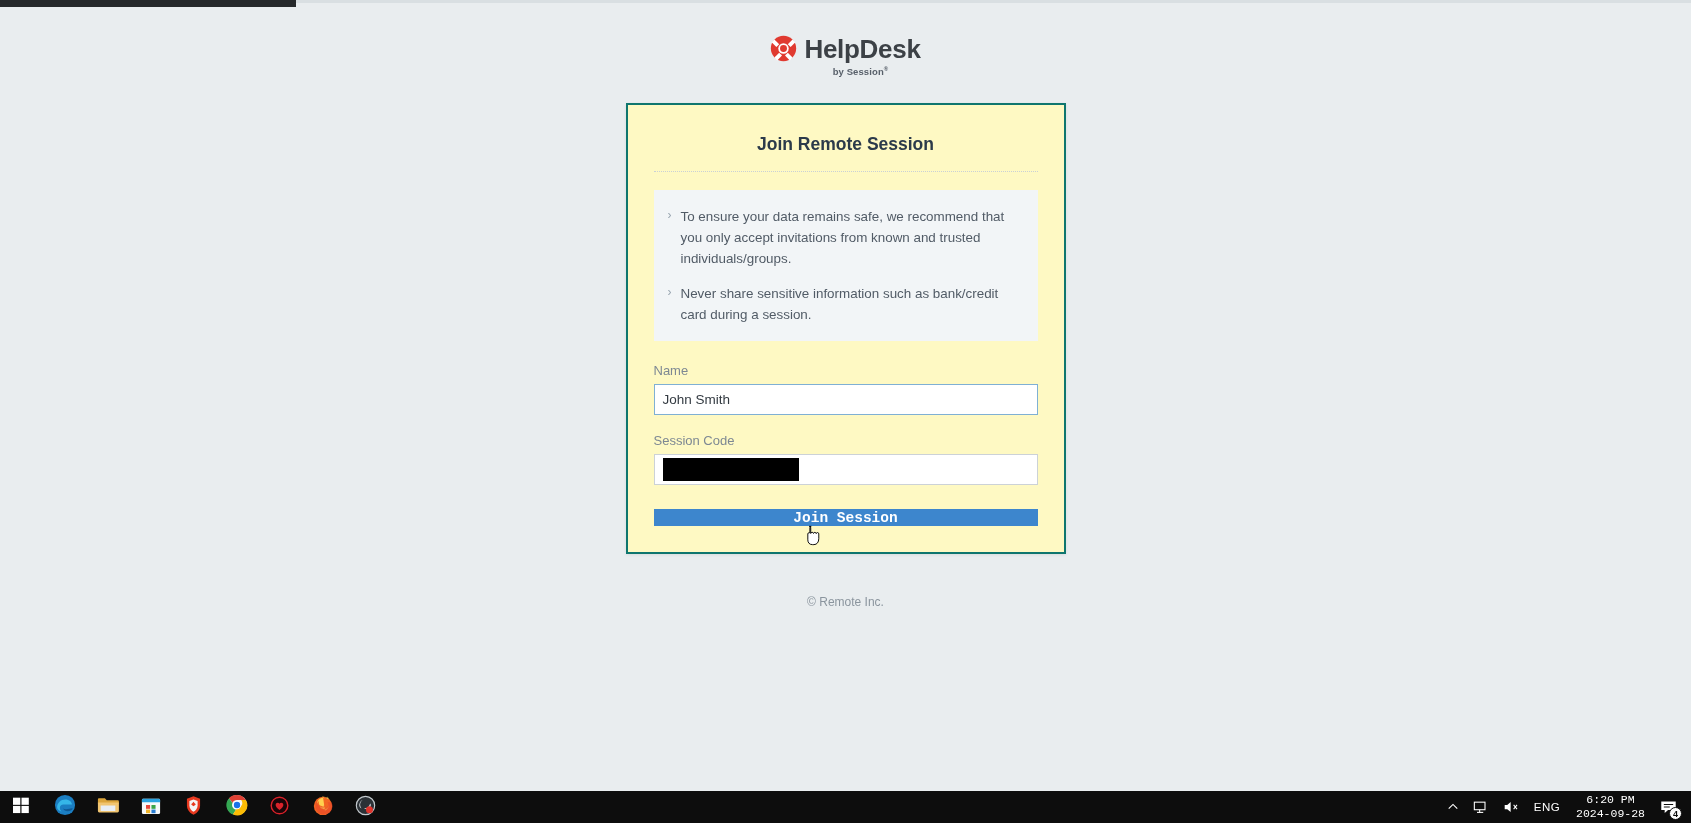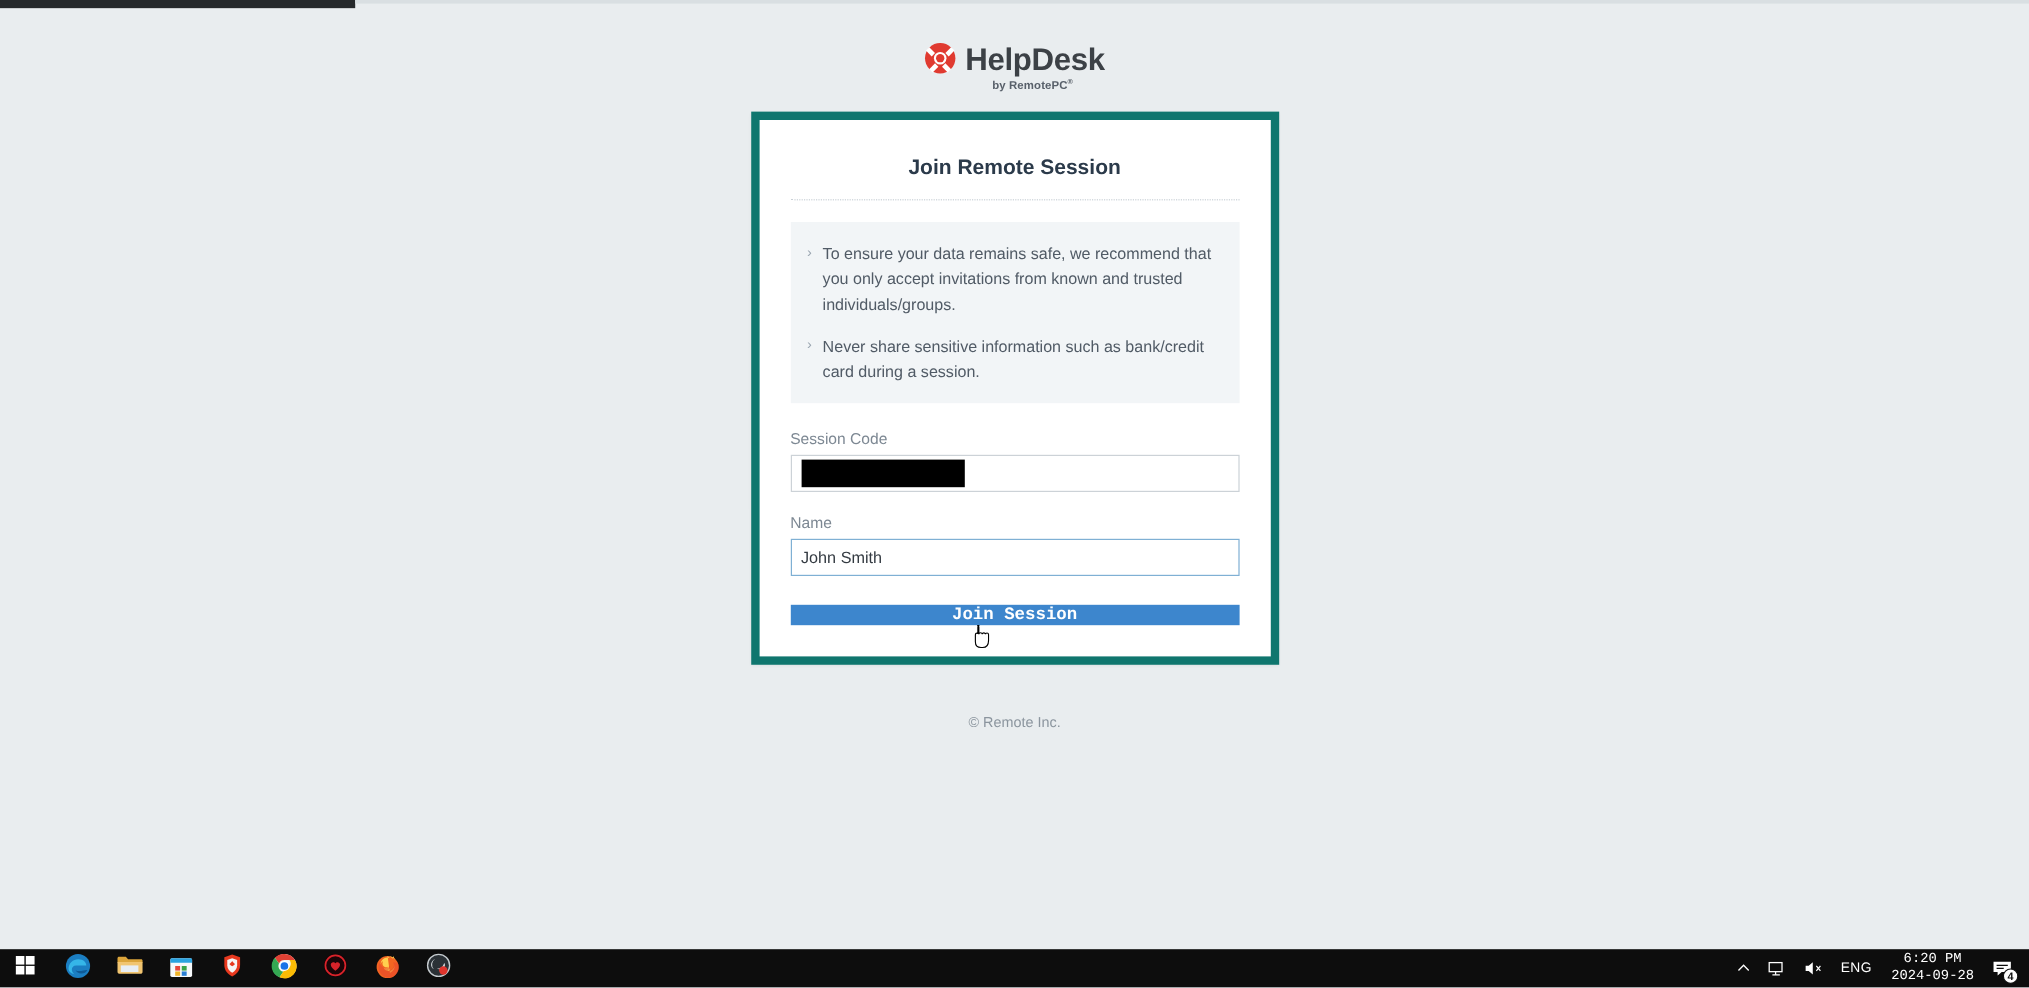--- a/index.html
+++ b/index.html
@@ -41,23 +41,23 @@
     letter-spacing: -0.3px; line-height: 1;
   }
   .brand-sub {
     margin-top: 4px; margin-left: 30px;
     font-size: 9.5px; font-weight: bold; color: #58606a; letter-spacing: .1px;
   }
   .brand-sub sup { font-size: 6px; vertical-align: super; }
 
   
   .card {
-    position: absolute; top: 86px; left: 50%; transform: translateX(-50%);
-    width: 440px; background: #ffffff;
-    border: 7px solid #0f766e;
+    position: absolute; top: 96px; left: 50%; transform: translateX(-50%);
+    width: 440px; background: #fef9c3;
+    border: 2px solid #0f766e;
     box-shadow: 0 1px 3px rgba(0,0,0,.07);
     padding: 22px 26px 26px 26px;
   }
   .card-title {
     text-align: center; font-size: 17.5px; font-weight: bold;
     color: #2b3a4a; padding: 7px 0 16px 0;
   }
   .dotted-sep {
     border-top: 1px dotted #c9d0d6; margin: 0 0 18px 0;
   }
@@ -178,49 +178,49 @@
               <path d="M5.2 5.2 L10.9 10.9 L7.6 14.2 L1.9 8.5 Z"></path>
               <path d="M26.8 5.2 L21.1 10.9 L24.4 14.2 L30.1 8.5 Z"></path>
               <path d="M5.2 26.8 L10.9 21.1 L14.2 24.4 L8.5 30.1 Z"></path>
               <path d="M26.8 26.8 L21.1 21.1 L17.8 24.4 L23.5 30.1 Z"></path>
             </g>
             <circle cx="16" cy="16" r="4.1" fill="#e03a30"></circle>
           </svg>
         </span>
         <span class="brand-text">HelpDesk</span>
       </div>
-      <div class="brand-sub"><span>by RemotePC</span><sup>®</sup></div>
+      <div class="brand-sub"><span>by Session</span><sup>®</sup></div>
     </div>
 
     <div class="card">
 
       <div class="card-title">Join Remote Session</div>
       <div class="dotted-sep"></div>
 
       <div class="notice">
         <div class="notice-item">
           <span class="chev">›</span>
           <span class="notice-text">To ensure your data remains safe, we recommend that you only accept invitations from known and trusted individuals/groups.</span>
         </div>
         <div class="notice-item">
           <span class="chev">›</span>
           <span class="notice-text">Never share sensitive information such as bank/credit card during a session.</span>
         </div>
       </div>
 
       <div class="field-group">
+        <div class="field-label">Name</div>
+        <div class="input-box focused">John Smith</div>
+      </div>
+
+      <div class="field-group">
         <div class="field-label">Session Code</div>
         <div class="input-box">
           <span class="redaction"></span>
         </div>
-      </div>
-
-      <div class="field-group">
-        <div class="field-label">Name</div>
-        <div class="input-box focused">John Smith</div>
       </div>
 
       <div class="btn-row">
         <button class="join-btn">Join Session</button>
         <span class="cursor">
           <svg viewBox="0 0 16 23" width="15" height="22" aria-hidden="true">
             <path d="M4.6 1.2c.9 0 1.5.7 1.5 1.5v6.1c.1-.7.6-1.3 1.5-1.3.8 0 1.4.6 1.5 1.3.1-.7.6-1.2 1.4-1.2.8 0 1.4.6 1.5 1.3.1-.6.6-1.1 1.3-1.1.8 0 1.4.6 1.4 1.4v5.2c0 3.5-1.8 6.3-5.2 6.3H8c-3.3 0-5-2.1-5-5.1V9.3c0-.8.6-1.4 1.4-1.4.3 0 .6.1.8.2V2.7c0-.8.6-1.5 1.4-1.5z" fill="#ffffff" stroke="#000000" stroke-width="1"></path>
           </svg>
         </span>
       </div>

